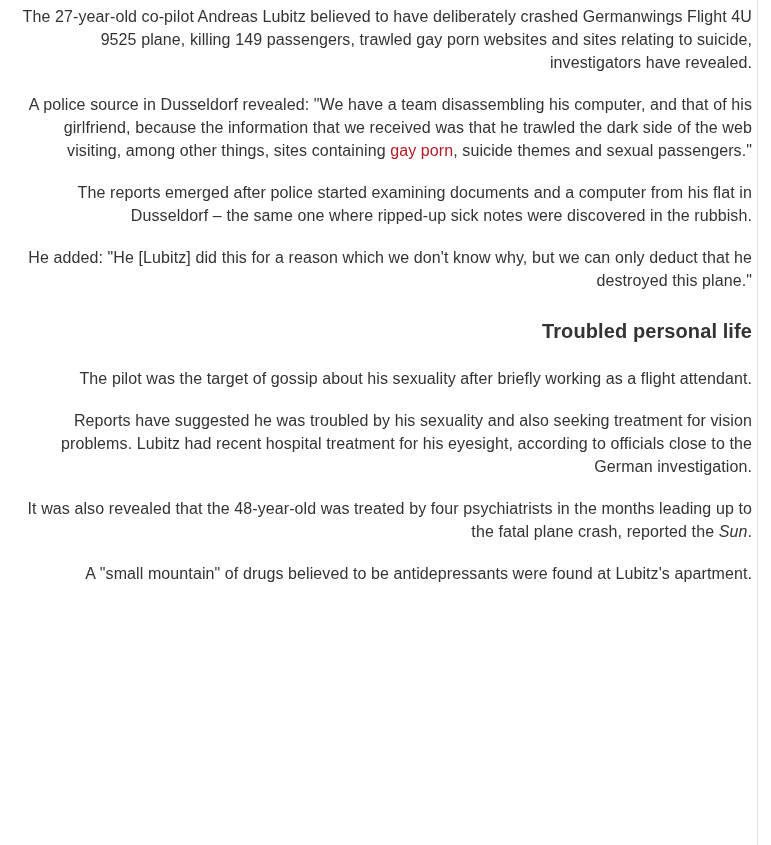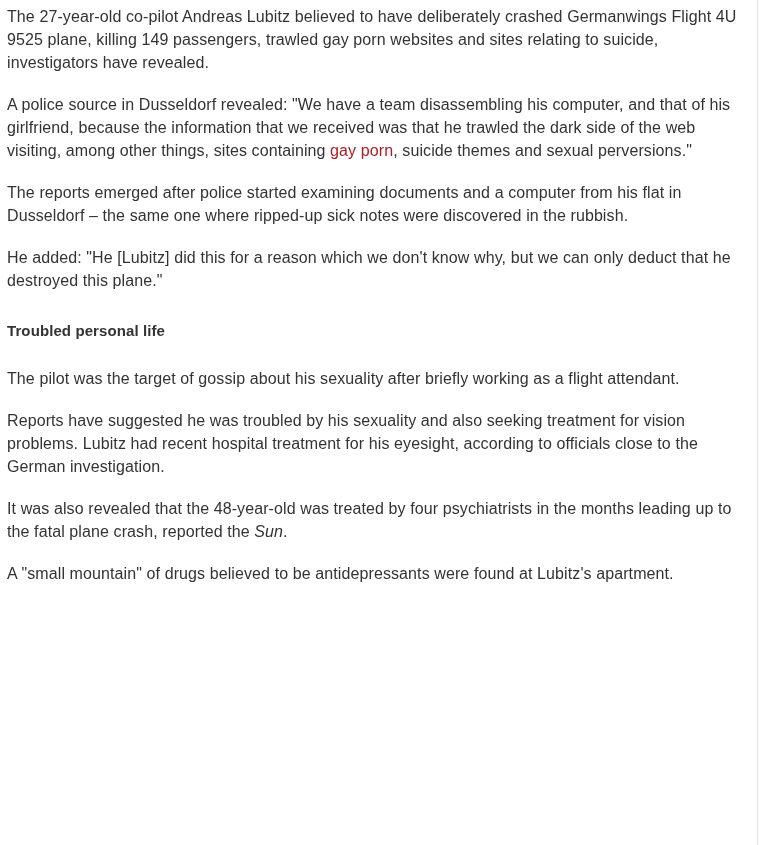--- a/index.html
+++ b/index.html
@@ -16,27 +16,28 @@
     font-family: "Liberation Sans", "DejaVu Sans", sans-serif;
   }
   .content {
     box-sizing: border-box;
     width: 752px;
     padding: 5px 0 0 7px;
     color: var(--text-color, #333333);
     font-size: 16px;
     line-height: 23px;
     letter-spacing: 0.1px;
+    text-align: right;
   }
   .content p {
     margin: 0 0 19px 0;
   }
   .content h2 {
     margin: 28px 0 25px 0;
-    font-size: 15px;
+    font-size: 20px;
     line-height: 22px;
     font-weight: bold;
     color: var(--text-color, #333333);
   }
   .red-link {
     color: var(--link-red, #b11a21);
     text-decoration: none;
     cursor: pointer;
   }
   .italic {
@@ -53,21 +54,21 @@
 </style>
 </head>
 <body>
 
 <div class="page">
   <div class="content">
 
     <p><span>The 27-year-old co-pilot Andreas Lubitz believed to have deliberately crashed Germanwings Flight 4U 9525 plane, killing 149 passengers, trawled gay porn websites and sites relating to suicide, investigators have revealed.</span></p>
 
 
-    <p><span>A police source in Dusseldorf revealed: "We have a team disassembling his computer, and that of his girlfriend, because the information that we received was that he trawled the dark side of the web visiting, among other things, sites containing </span><a class="red-link">gay porn</a><span>, suicide themes and sexual perversions."</span></p>
+    <p><span>A police source in Dusseldorf revealed: "We have a team disassembling his computer, and that of his girlfriend, because the information that we received was that he trawled the dark side of the web visiting, among other things, sites containing </span><a class="red-link">gay porn</a><span>, suicide themes and sexual passengers."</span></p>
 
     <p><span>The reports emerged after police started examining documents and a computer from his flat in Dusseldorf – the same one where ripped-up sick notes were discovered in the rubbish.</span></p>
 
 
     <p><span>He added: "He [Lubitz] did this for a reason which we don't know why, but we can only deduct that he destroyed this plane."</span></p>
 
     <h2>Troubled personal life</h2>
 
     <p><span>The pilot was the target of gossip about his sexuality after briefly working as a flight attendant.</span></p>
 

